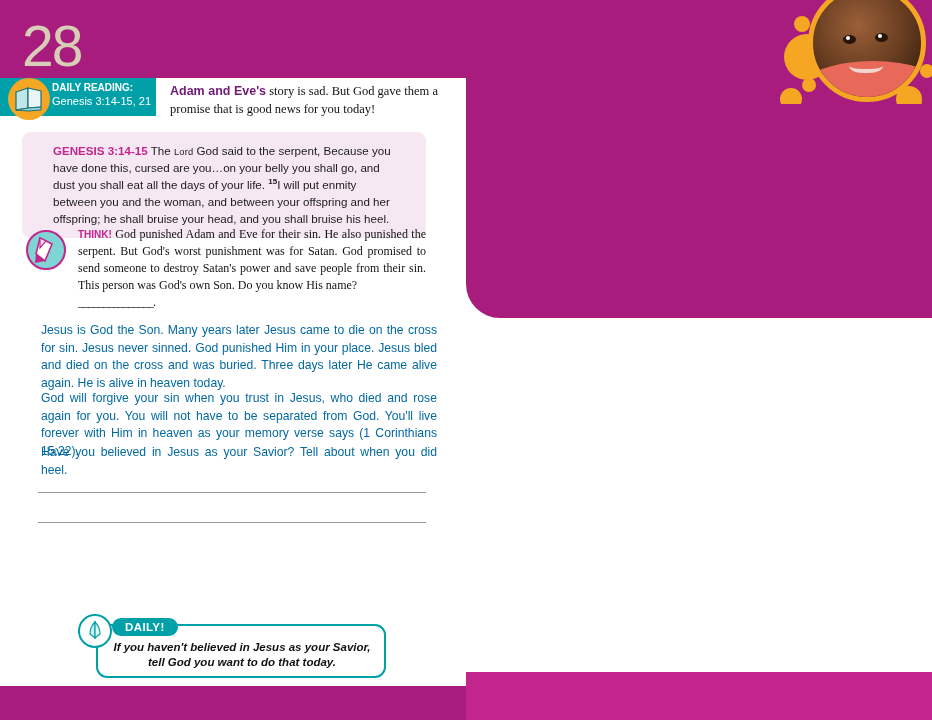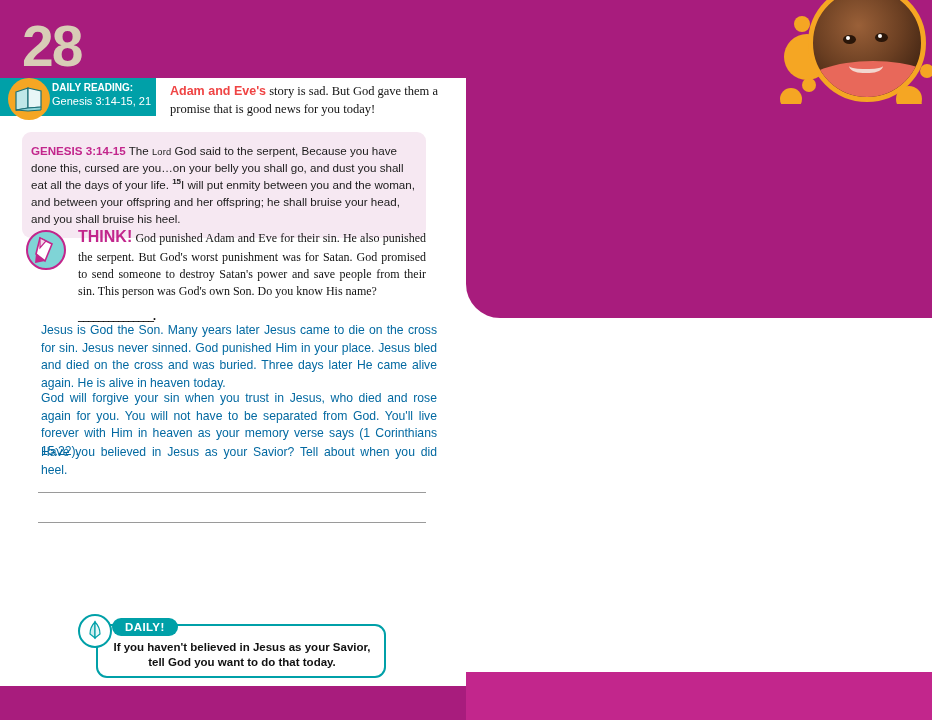--- a/index.html
+++ b/index.html
@@ -9,21 +9,21 @@
     background:#ffffff;
     position:relative;
   }
   .page{position:absolute;top:0;left:0;width:932px;height:720px;}
 
   
   .left{position:absolute;left:0;top:0;width:466px;height:720px;background:#ffffff;}
   .left-header{position:absolute;left:0;top:0;width:466px;height:78px;background:#A81C7D;}
   .dev-num{
     position:absolute;left:22px;top:18px;
-    font-size:57px;font-weight:bold;color:#D8CDB6;
+    font-size:57px;font-weight:normal;color:#D8CDB6;
     letter-spacing:-2px;line-height:1;
     font-family:"Liberation Sans", sans-serif;
   }
   .dev-title{
     position:absolute;left:88px;top:30px;
     font-size:26px;font-weight:bold;color:#ffffff;
     line-height:1;
   }
   .teal-band{
     position:absolute;left:0;top:78px;width:156px;height:38px;background:#00A0A8;
@@ -36,43 +36,43 @@
   .book-badge{
     position:absolute;left:8px;top:78px;width:42px;height:42px;border-radius:50%;
     background:#F5A623;
   }
   .book-badge svg{position:absolute;left:6px;top:8px;}
   .intro{
     position:absolute;left:170px;top:82px;width:270px;
     font-family:"Liberation Serif", serif;
     font-size:12.5px;line-height:1.45;color:#111;
   }
-  .intro b{color:#ef4444;font-family:"Liberation Sans",sans-serif;font-size:12.5px;}
+  .intro b{color:#701a75;font-family:"Liberation Sans",sans-serif;font-size:12.5px;}
 
   .verse-box{
     position:absolute;left:22px;top:132px;width:404px;
-    background:#F6E8F2;border-radius:9px;padding:11px 9px;
+    background:#F6E8F2;border-radius:9px;padding:11px 31px;
     box-sizing:border-box;
   }
   .verse-text{font-size:11.6px;line-height:1.44;color:#1a1a1a;}
   .verse-ref{color:#C2268C;font-weight:bold;}
   .smallcap{font-size:9.3px;letter-spacing:.2px;}
   .vnum{font-size:8px;vertical-align:super;font-weight:bold;}
 
   .think-row{position:absolute;left:22px;top:226px;width:404px;}
   .think-icon{
     position:absolute;left:4px;top:4px;width:40px;height:40px;border-radius:50%;
     background:#7FD4D6;border:2.5px solid #C2268C;box-sizing:border-box;
   }
   .think-text{
     margin-left:56px;
     font-family:"Liberation Serif", serif;
     font-size:12px;line-height:1.42;color:#111;text-align:justify;
   }
-  .think-text b{color:#C2268C;font-family:"Liberation Sans",sans-serif;font-size:16px;}
+  .think-text b{color:#C2268C;font-family:"Liberation Sans",sans-serif;font-size:10px;}
   .blank-inline{letter-spacing:-1px;}
 
   .body-para{
     position:absolute;left:41px;width:396px;
     font-family:Liberation Sans, sans-serif;
     font-size:12.2px;line-height:1.44;color:#0369a1;text-align:justify;
   }
   .p1{top:322px;}
   .p2{top:390px;}
   .p3{top:444px;}
@@ -89,21 +89,21 @@
     position:absolute;left:112px;top:618px;
     background:#00A0A8;color:#fff;border-radius:9px;
     padding:2.5px 13px 3.5px 13px;font-size:11.5px;font-weight:bold;letter-spacing:.4px;
   }
   .pray-icon{
     position:absolute;left:78px;top:614px;width:34px;height:34px;border-radius:50%;
     background:#ffffff;border:2px solid #00A0A8;box-sizing:border-box;
   }
   .pray-text{
     position:absolute;left:104px;top:640px;width:276px;
-    text-align:center;font-size:11.5px;line-height:1.32;color:#111;font-weight:600;
+    text-align:center;font-size:11.5px;line-height:1.32;color:#111;font-weight:600;font-style:italic;
   }
   .left-footer{position:absolute;left:0;top:686px;width:466px;height:34px;background:#A81C7D;}
 
   
   .right{position:absolute;left:466px;top:0;width:466px;height:720px;background:#ffffff;}
   .right-panel{
     position:absolute;left:0;top:0;width:466px;height:318px;background:#A81C7D;
     border-bottom-left-radius:34px;
   }
   .right-bottom{position:absolute;left:0;top:672px;width:466px;height:48px;background:#C2268C;}
@@ -167,21 +167,21 @@
         <svg width="36" height="36" viewBox="0 0 36 36">
           <path d="M12 6 L24 12 L17 29 L8 22 Z" fill="#ffffff" stroke="#C2268C" stroke-width="1.6"></path>
           <path d="M12 6 L18 9 L12 16 Z" fill="#F2DCEA" stroke="#C2268C" stroke-width="1.2"></path>
           <path d="M8 22 L17 29 L7 31 Z" fill="#C2268C"></path>
         </svg>
       </div>
       <div class="think-text">
         <b>THINK!</b>
         <span>God punished Adam and Eve for their sin. He also punished the serpent. But God's worst punishment was for Satan. God promised to send someone to destroy Satan's power and save people from their sin. This person was God's own Son. Do you know His name?</span>
       </div>
-      <div class="think-text blank-inline" style="margin-top:8px;font-weight:bold;">_______________.</div>
+      <div class="think-text blank-inline" style="margin-top:0;">_______________.</div>
     </div>
 
     <div class="body-para p1">Jesus is God the Son. Many years later Jesus came to die on the cross for sin. Jesus never sinned. God punished Him in your place. Jesus bled and died on the cross and was buried. Three days later He came alive again. He is alive in heaven today.</div>
     <div class="body-para p2">God will forgive your sin when you trust in Jesus, who died and rose again for you. You will not have to be separated from God. You'll live forever with Him in heaven as your memory verse says (1 Corinthians 15:22).</div>
     <div class="body-para p3">Have you believed in Jesus as your Savior? Tell about when you did heel.</div>
 
     <div class="ans-line al1"></div>
     <div class="ans-line al2"></div>
 
     <div class="pray-box"></div>

